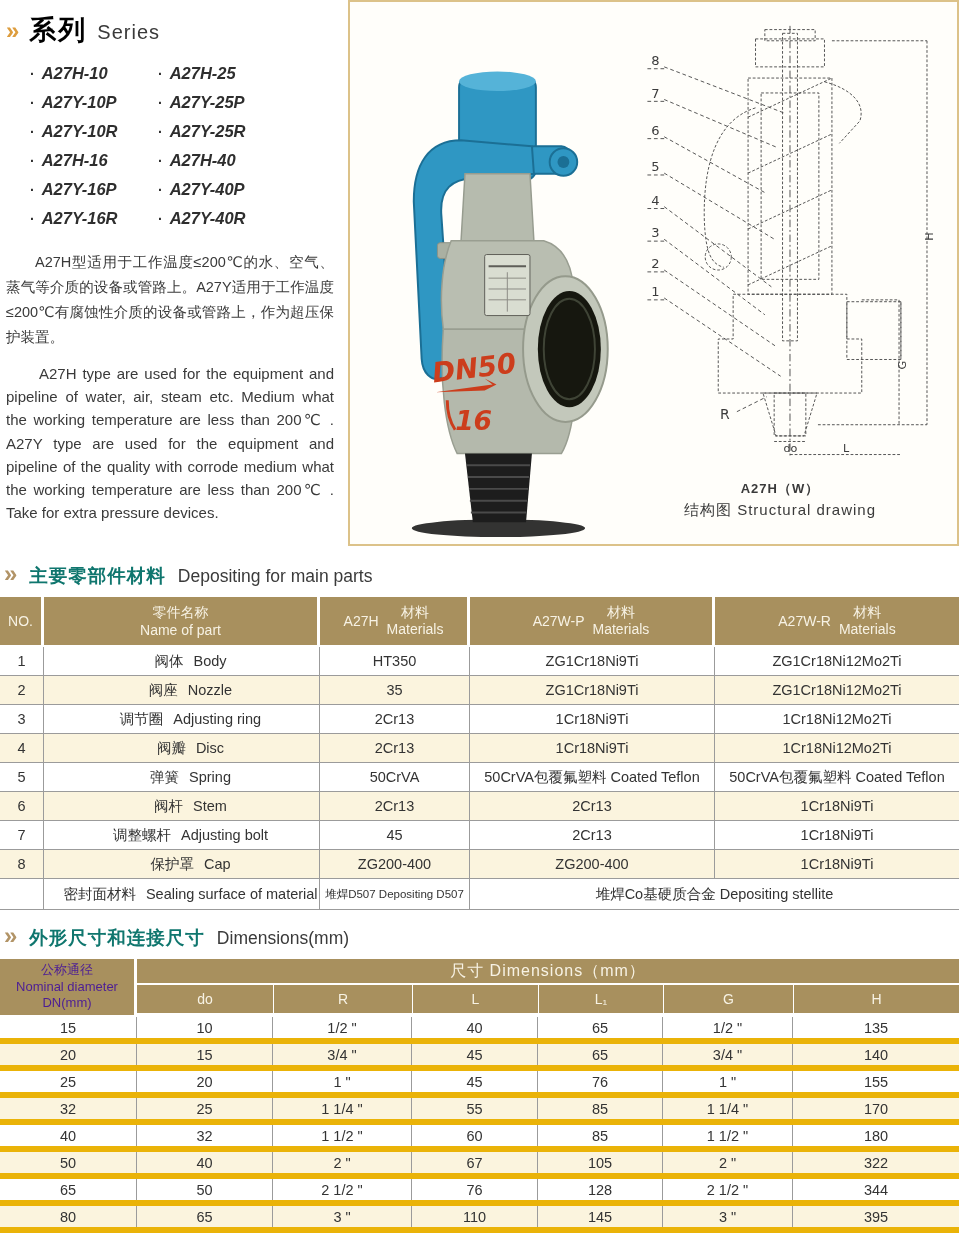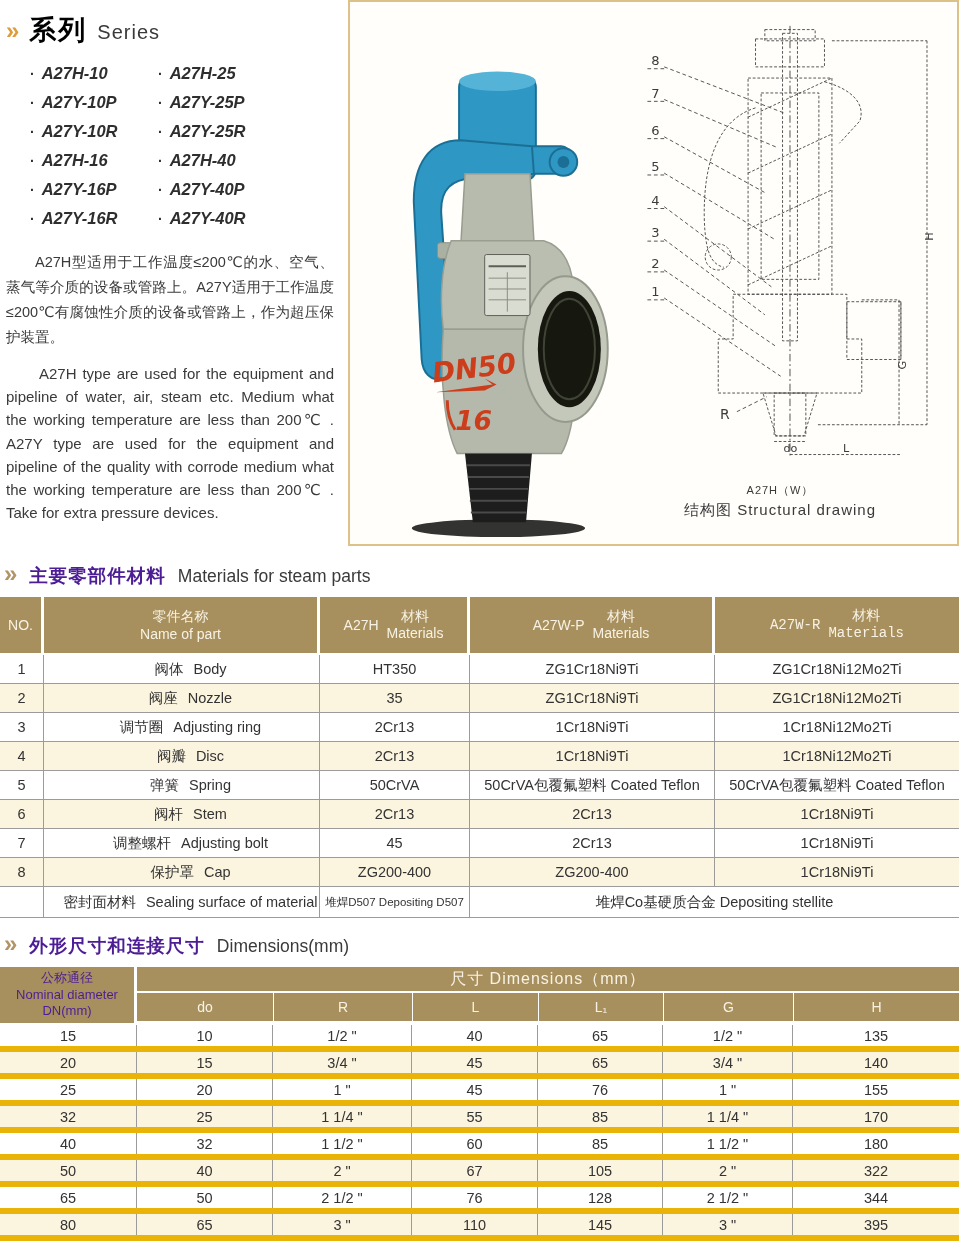--- a/index.html
+++ b/index.html
@@ -23,31 +23,31 @@
   .series-list { display: grid; grid-template-columns: 128px auto; margin: 16px 0 0 24px; row-gap: 10px; }
   .series-item { font-size: 16.5px; font-weight: bold; font-style: italic; color: #2e2e2e; white-space: nowrap; }
   .series-item .b { font-style: normal; margin-right: 7px; font-size: 14px; }
   .para-zh { margin-top: 22px; font-size: 14.5px; line-height: 1.72; text-align: justify; text-indent: 2em; color: #3a3a3a; }
   .para-en { margin-top: 12px; font-size: 15px; line-height: 1.55; text-align: justify; text-indent: 2.2em; color: #3a3a3a; }
   
   .panel { width: 611px; height: 546px; border: 2px solid #dcc289; background: #fffefa; position: relative; }
   .valve-photo { position: absolute; left: 28px; top: 30px; }
   .drawing { position: absolute; right: 6px; top: 22px; }
   .caption { position: absolute; left: 250px; bottom: 24px; width: 360px; text-align: center; color: #3a3a3a; }
-  .caption .l1 { font-size: 11px; letter-spacing: 1px; }
+  .caption .l1 { font-size: 13px; letter-spacing: 1px; font-weight: bold; }
   .caption .l2 { font-size: 15px; margin-top: 3px; letter-spacing: 1px; }
   
   .sec-h { display: flex; align-items: baseline; gap: 12px; margin: 14px 0 9px 4px; }
-  .sec-h .zh { font-size: 18.5px; font-weight: bold; color: #4c1d95; letter-spacing: 1px; }
+  .sec-h .zh { font-size: 18.5px; font-weight: bold; color: #0f766e; letter-spacing: 1px; }
   .sec-h .en { font-size: 17.5px; color: #3a3a3a; }
   
-  .mt-head { display: flex; height: 56px; }
+  .mt-head { display: flex; height: 48px; }
   .mt-head > div { background: #a8905e; color: #f7f2e4; display: flex; align-items: center; justify-content: center; border-right: 3px solid #fff; font-size: 14px; text-align: center; }
   .mt-head > div:last-child { border-right: none; }
-  .mh1 { width: 44px; } .mh2 { width: 276px; } .mh3 { width: 150px; } .mh4 { width: 245px; } .mh5 { flex: 1; font-family: Liberation Mono, monospace; }
+  .mh1 { width: 44px; } .mh2 { width: 276px; } .mh3 { width: 150px; } .mh4 { width: 245px; } .mh5 { flex: 1; }
   .mat-pair { display: flex; align-items: center; gap: 8px; }
   .mat-pair .stack { line-height: 1.25; }
   .mt-body { margin-top: 2px; }
   .mrow { display: flex; height: 29px; border-bottom: 1px solid #9b9b9b; background: #fff; }
   .mrow.alt { background: #fbf4de; }
   .mrow.foot { height: 31px; }
   .mrow > div { border-right: 1px solid #9b9b9b; display: flex; align-items: center; justify-content: center; font-size: 14.5px; color: #333; }
   .mrow > div:last-child { border-right: none; }
   .mc1 { width: 44px; } .mc2 { width: 276px; justify-content: space-between; padding-left: 18px; gap: 10px; } .mc3 { width: 150px; } .mc4 { width: 245px; } .mc5 { flex: 1; }
   .mcMerge { flex: 1; }
@@ -234,21 +234,21 @@
     <div class="caption">
       <div class="l1">A27H（W）</div>
       <div class="l2">结构图  Structural drawing</div>
     </div>
   </div>
 </div>
 
 <div class="sec-h">
   <span class="chev tan">»</span>
   <span class="zh">主要零部件材料</span>
-  <span class="en">Materials for steam parts</span>
+  <span class="en">Depositing for main parts</span>
 </div>
 
 <div class="mt">
   <div class="mt-head">
     <div class="mh1">NO.</div>
     <div class="mh2">
       <div class="stack">
           <div>零件名称</div>
           <div>Name of part</div>
         </div>

